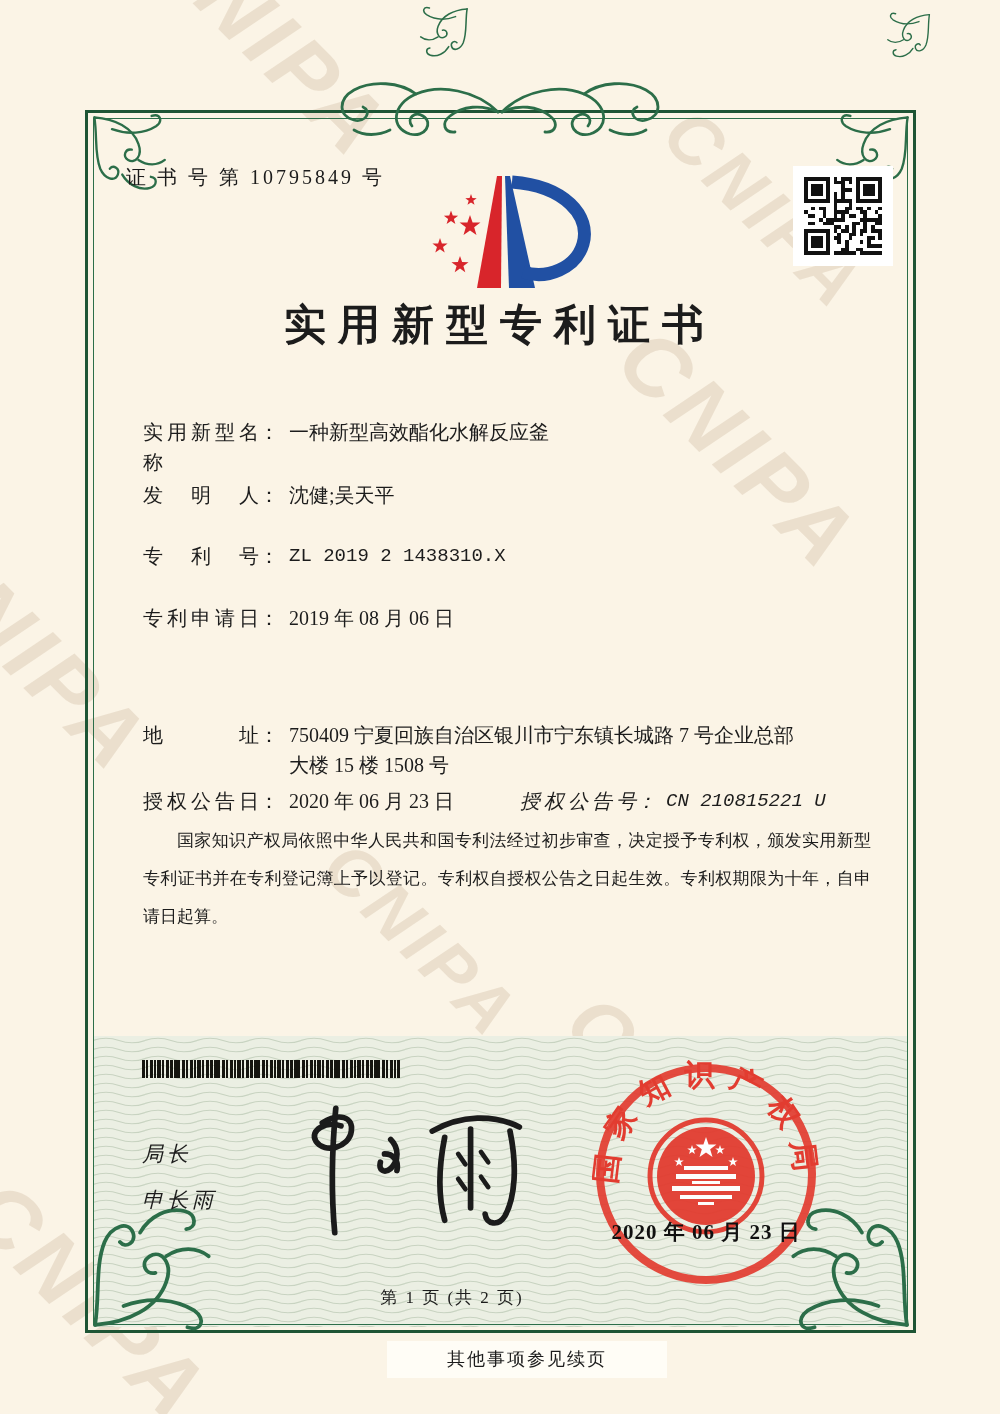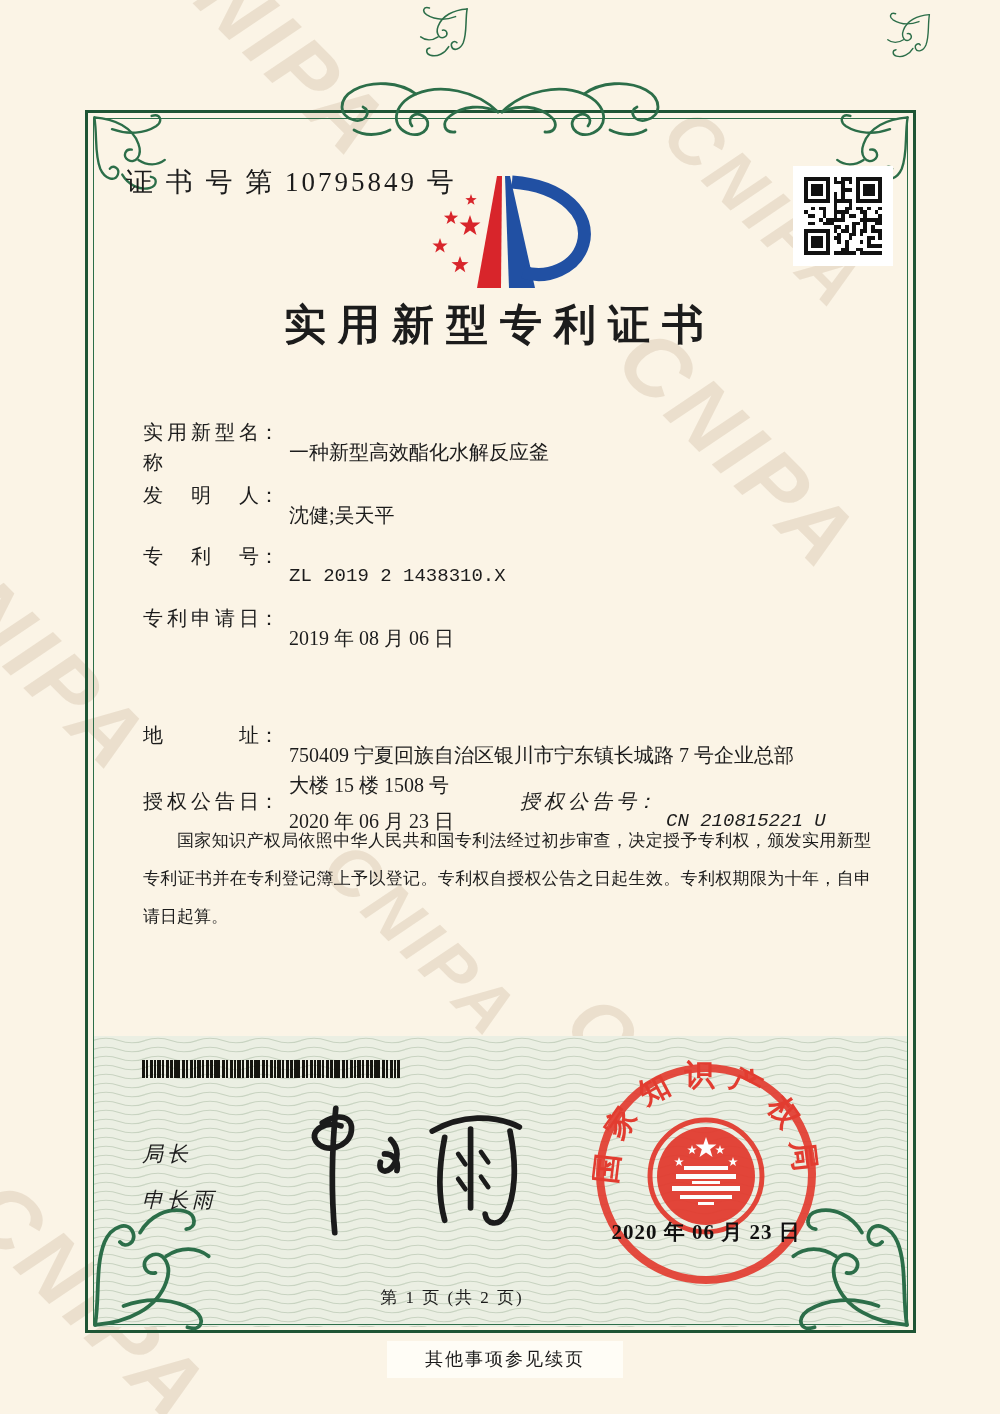--- a/index.html
+++ b/index.html
@@ -10,52 +10,52 @@
       font-style:italic;font-weight:700;color:rgba(200,176,148,.30);
       transform:rotate(45deg);letter-spacing:6px;white-space:nowrap;user-select:none;}
   
   .frame-outer{position:absolute;left:85px;top:110px;width:831px;height:1223px;
       border:3.5px solid #1e5535;box-sizing:border-box;z-index:4;pointer-events:none;}
   .frame-inner{position:absolute;left:5px;top:5px;right:5px;bottom:5px;
       border:1.5px solid #2c6e49;}
   .band{position:absolute;left:93px;top:1036px;z-index:2;}
   .orn{position:absolute;z-index:4;pointer-events:none;}
   
-  .cert-no{position:absolute;z-index:5;left:126px;top:164px;font-size:27px;letter-spacing:3px;}
+  .cert-no{position:absolute;z-index:5;left:126px;top:164px;font-size:20px;letter-spacing:3px;}
   .qr-box{position:absolute;z-index:5;left:793px;top:166px;width:100px;height:100px;background:#fff;}
   .qr-box svg{position:absolute;left:11px;top:11px;width:78px;height:78px;}
   .logo{position:absolute;z-index:5;left:413px;top:158px;}
   .title{position:absolute;z-index:5;left:0;top:297px;width:100%;text-align:center;
       font-size:42px;font-weight:700;letter-spacing:12px;}
   
   .row{position:absolute;z-index:5;left:143px;width:740px;font-size:20px;line-height:30px;}
   .flabel{display:inline-block;width:116px;text-align:justify;text-align-last:justify;vertical-align:top;}
   .fcolon{display:inline-block;margin-right:10px;vertical-align:top;}
-  .fvalue{display:inline-block;vertical-align:top;max-width:590px;margin-top:20px;}
+  .fvalue{display:inline-block;vertical-align:top;max-width:590px;}
   .mono{font-family:"Liberation Mono","DejaVu Sans Mono",monospace;font-size:19px;}
   .pair2{position:absolute;left:377px;top:0;font-style:italic;}
   
   .body-text{position:absolute;z-index:5;left:143px;top:822px;width:728px;
       font-size:17px;line-height:38px;text-align:justify;}
   .body-text p{margin:0;text-indent:2em;}
   
   .barcode{position:absolute;z-index:5;left:142px;top:1060px;width:258px;height:18px;
       background:
         repeating-linear-gradient(90deg,#15150f 0 2px,transparent 2px 4px),
         repeating-linear-gradient(90deg,#15150f 0 3px,transparent 3px 8px),
         repeating-linear-gradient(90deg,#15150f 0 1px,transparent 1px 5px);}
   .signer{position:absolute;z-index:5;left:142px;font-size:21px;
       font-family:"Liberation Sans","DejaVu Sans",sans-serif;letter-spacing:4px;font-style:italic;}
   .sig{position:absolute;z-index:5;left:258px;top:1100px;}
   .seal{position:absolute;z-index:6;left:592px;top:1060px;width:228px;height:228px;}
   .seal-date{position:absolute;left:0;top:158px;width:100%;text-align:center;
       font-size:21px;letter-spacing:1px;color:#101010;font-weight:600;}
   .page-num{position:absolute;z-index:5;left:0;top:1286px;width:904px;text-align:center;
       font-size:17px;letter-spacing:2px;}
-  .note-box{position:absolute;z-index:5;left:387px;top:1341px;width:236px;height:37px;
+  .note-box{position:absolute;z-index:5;left:387px;top:1341px;width:280px;height:37px;
       background:#fffdf6;text-align:center;font-size:18px;line-height:37px;letter-spacing:2px;}
 </style>
 </head>
 <body>
 
 <div class="page">
 
   <svg width="0" height="0" style="position:absolute" aria-hidden="true">
     <defs>
       <symbol id="star5" viewBox="-10 -10 20 20">

